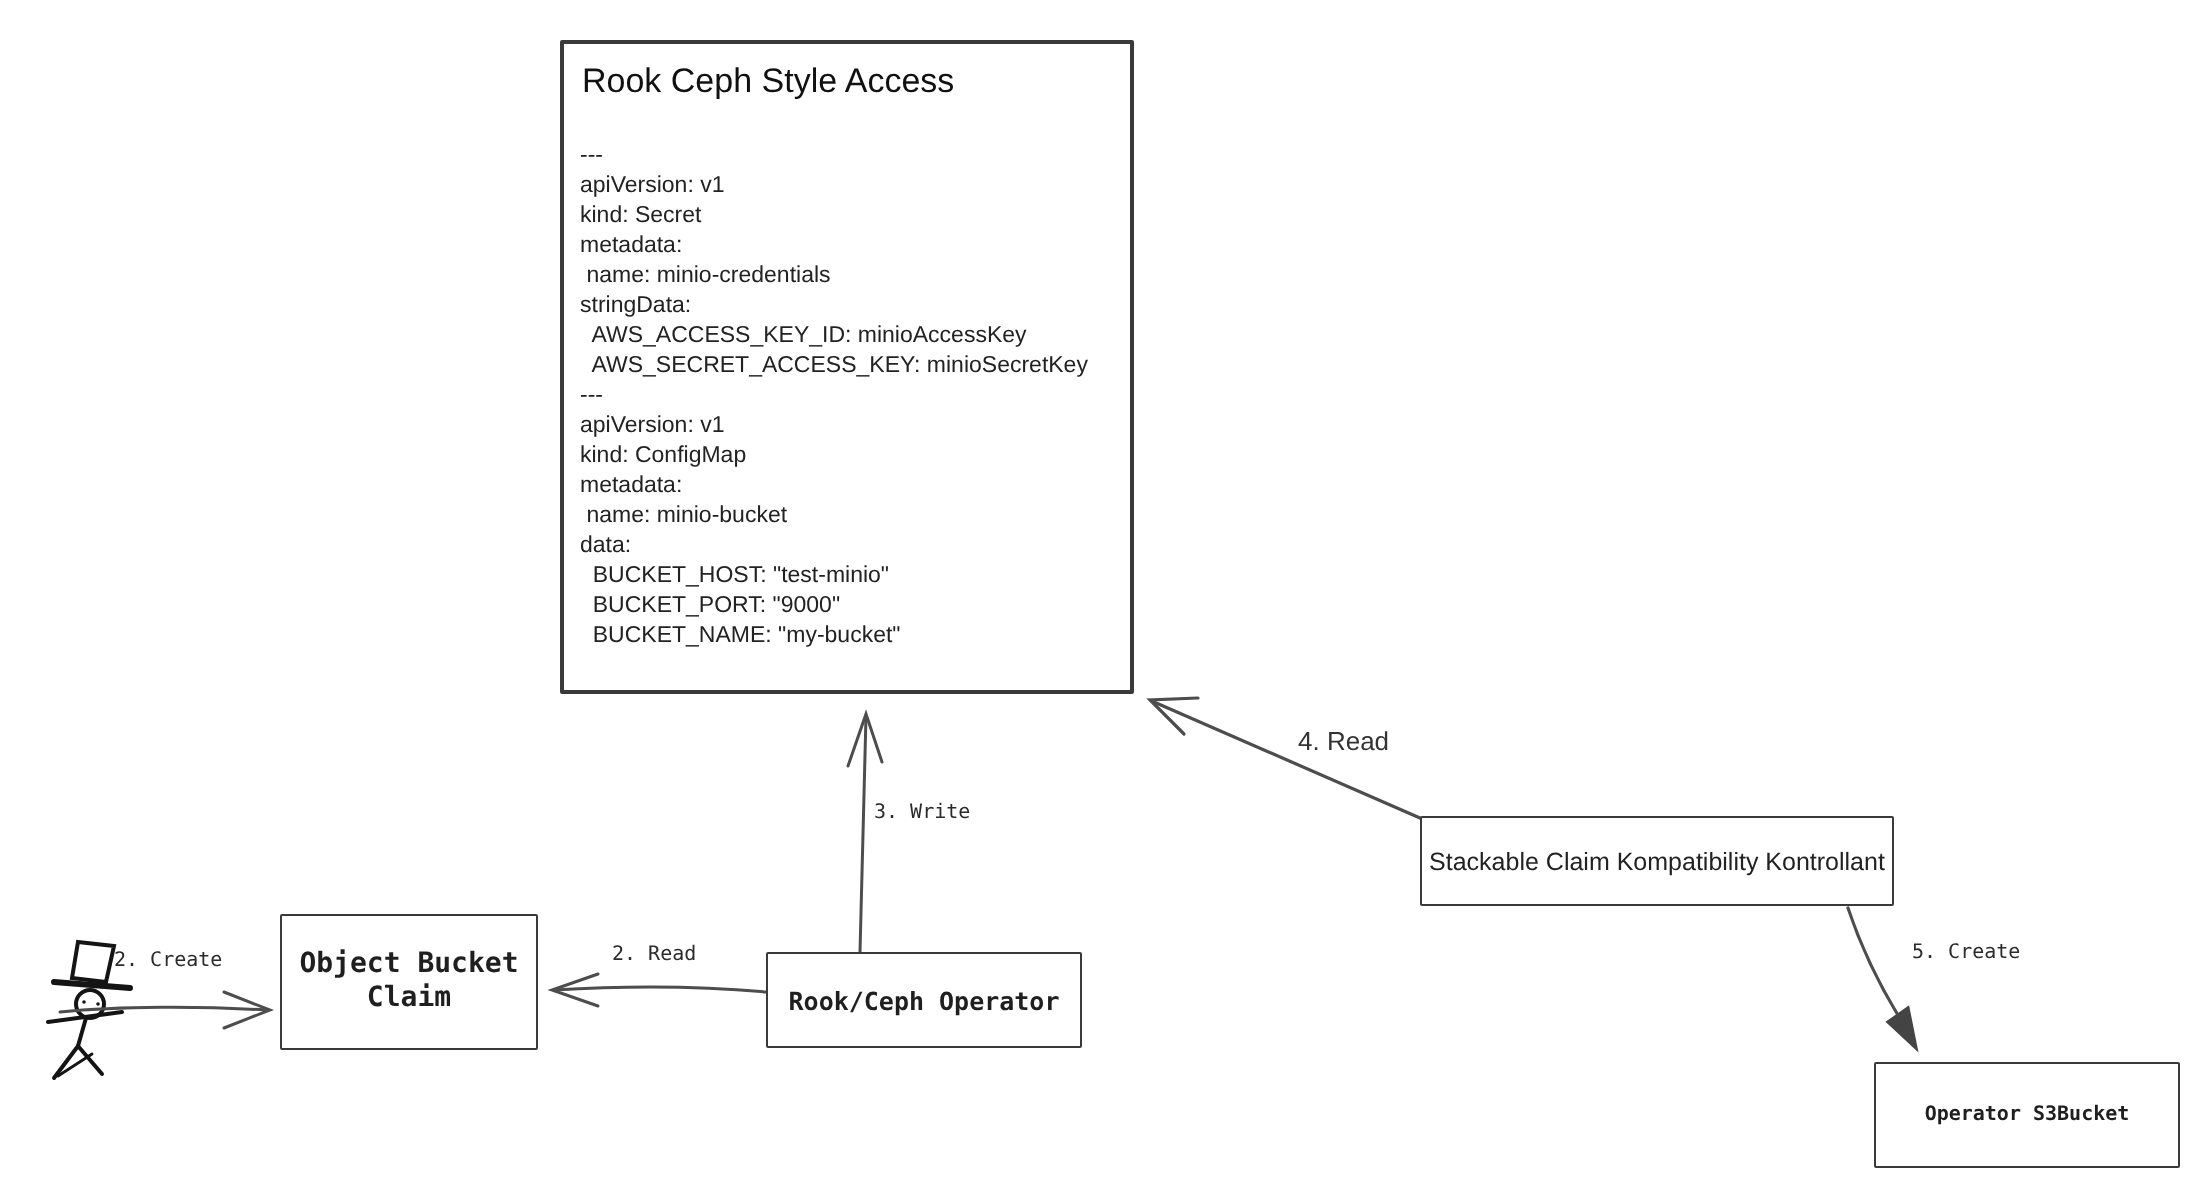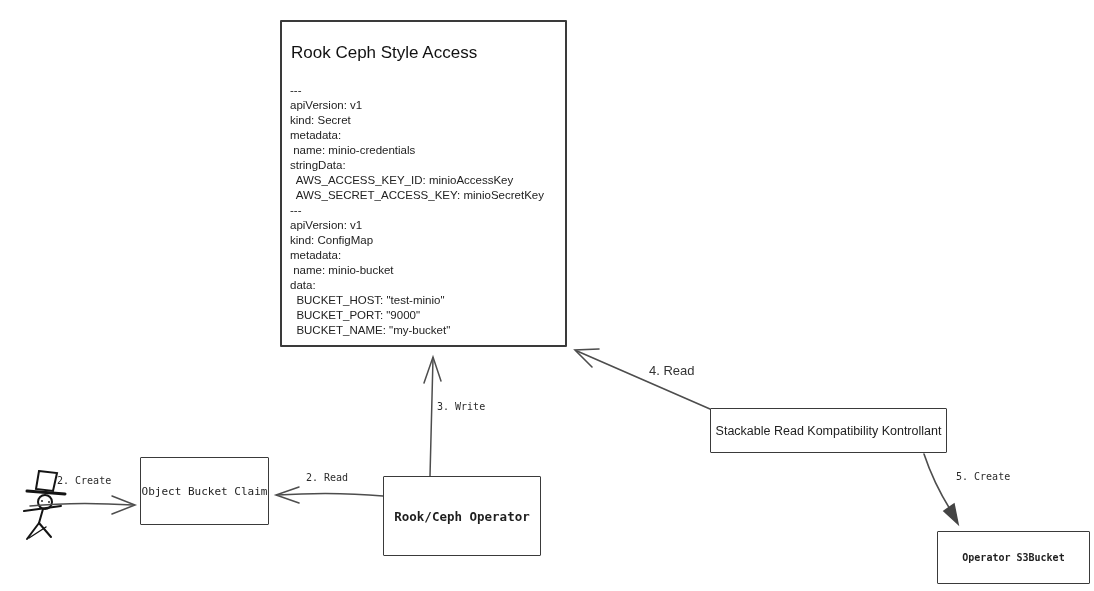--- a/index.html
+++ b/index.html
@@ -13,29 +13,29 @@
     border:2px solid #3a3a3a; background:#ffffff; border-radius:1px;
   }
   .node.thin{border-width:1.7px;}
   .node-center{
     display:flex; align-items:center; justify-content:center;
     text-align:center; height:100%; width:100%;
   }
   .mono{font-family:"DejaVu Sans Mono", monospace;}
   #rook-box{left:280px; top:20px; width:287px; height:327px;}
   #rook-box .title{
-    padding:20px 9px 0 9px; font-size:17px; line-height:22px; color:#111;
+    padding:8px 9px 0 9px; font-size:17px; line-height:22px; color:#111;
   }
   #rook-box .yaml{
     margin-top:19px; padding:0 2px 0 8px;
     font-size:11.5px; line-height:15px; white-space:pre; color:#222;
   }
   #obc-box{left:140px; top:457px; width:129px; height:68px;}
-  #obc-box .node-center{font-size:11px; font-weight:400; line-height:17px;}
-  #operator-box{left:383px; top:476px; width:158px; height:80px;}
+  #obc-box .node-center{font-size:14px; font-weight:700; line-height:17px;}
+  #operator-box{left:383px; top:476px; width:158px; height:48px;}
   #operator-box .node-center{font-size:12.5px; font-weight:700; white-space:nowrap;}
   #kontrollant-box{left:710px; top:408px; width:237px; height:45px;}
   #kontrollant-box .node-center{font-size:12.5px; color:#222; white-space:nowrap;}
   #s3-box{left:937px; top:531px; width:153px; height:53px;}
   #s3-box .node-center{font-size:10px; font-weight:600; white-space:nowrap;}
   .arrow-label{
     position:absolute; font-family:"DejaVu Sans Mono", monospace;
     font-size:10px; color:#2b2b2b; white-space:nowrap;
   }
   .arrow-label.sans{
@@ -117,21 +117,21 @@
 
   <div class="node thin" id="obc-box">
     <div class="node-center mono">Object Bucket Claim</div>
   </div>
 
   <div class="node thin" id="operator-box">
     <div class="node-center mono">Rook/Ceph Operator</div>
   </div>
 
   <div class="node thin" id="kontrollant-box">
-    <div class="node-center">Stackable Read Kompatibility Kontrollant</div>
+    <div class="node-center">Stackable Claim Kompatibility Kontrollant</div>
   </div>
 
   <div class="node thin" id="s3-box">
     <div class="node-center mono">Operator S3Bucket</div>
   </div>
 
   <div class="arrow-label" id="lbl1">2. Create</div>
   <div class="arrow-label" id="lbl2">2. Read</div>
   <div class="arrow-label" id="lbl3">3. Write</div>
   <div class="arrow-label sans" id="lbl4">4. Read</div>

